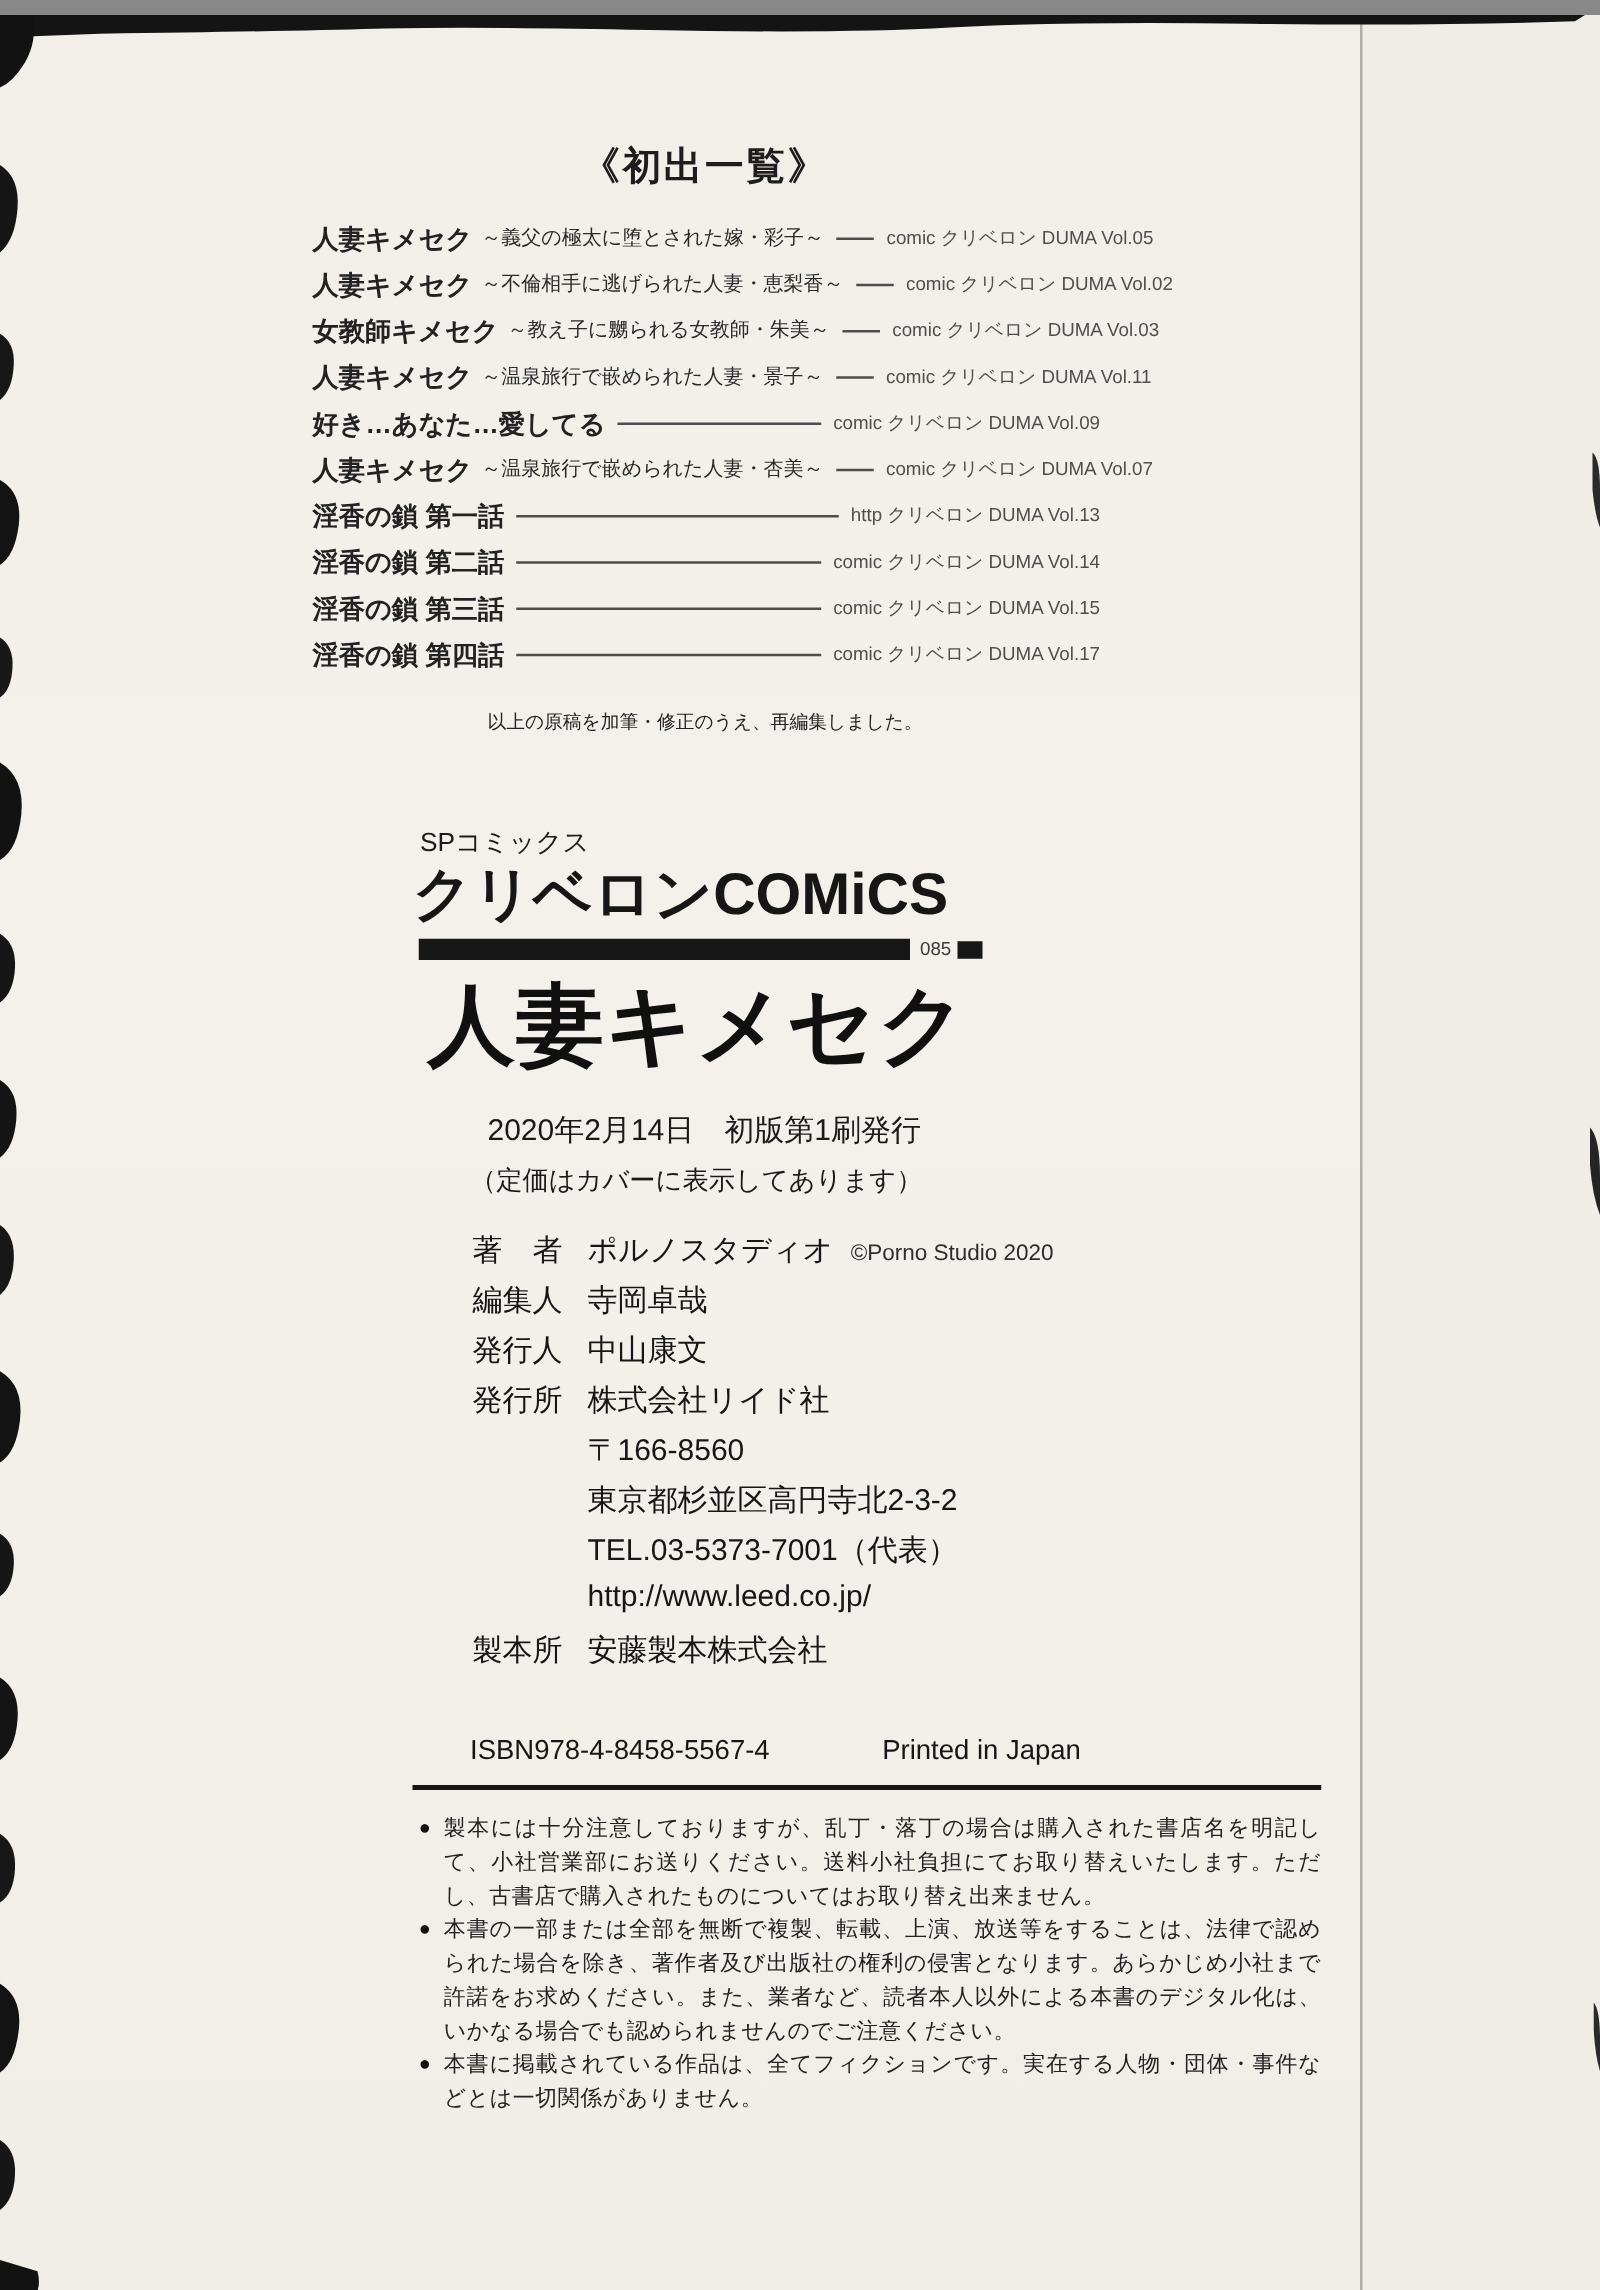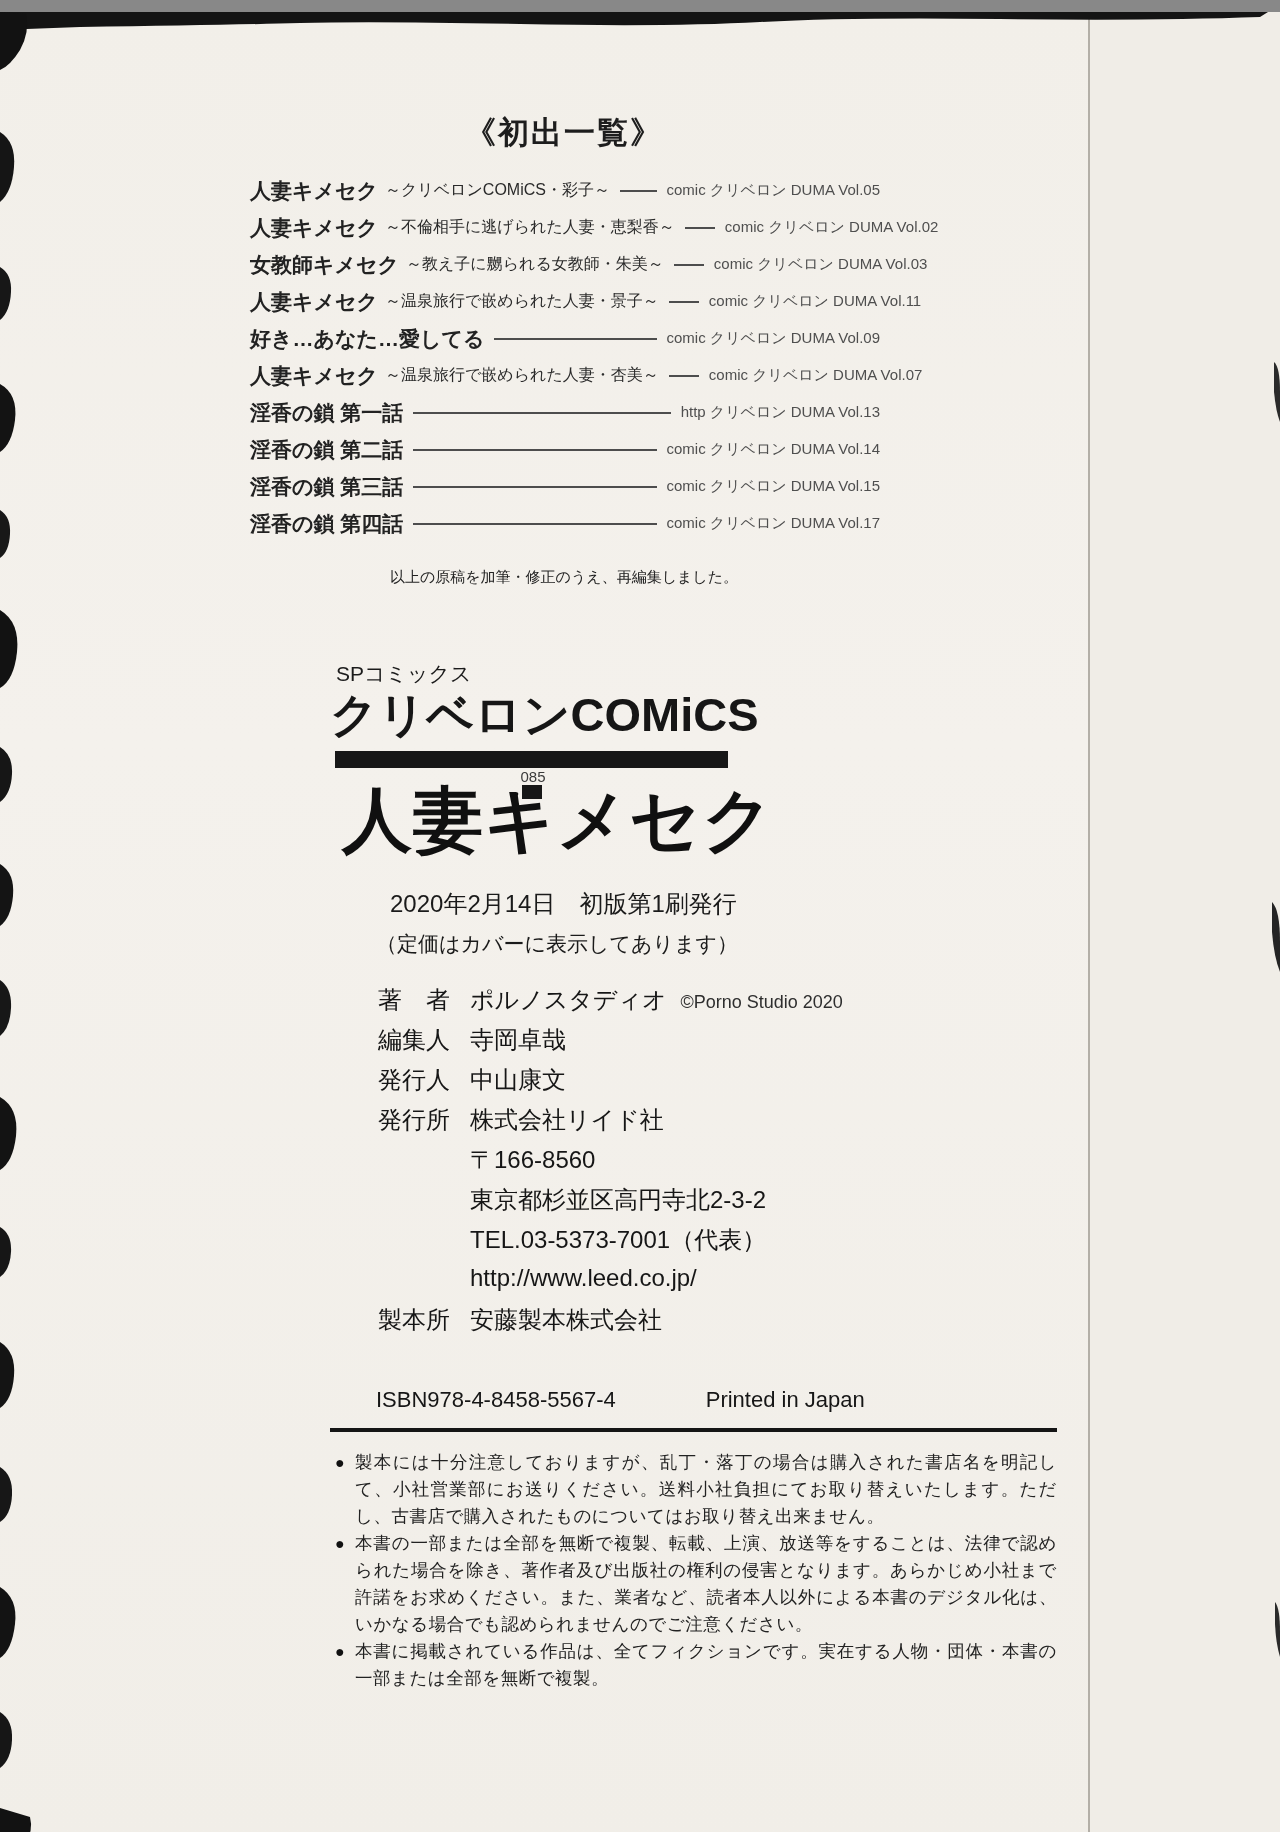--- a/index.html
+++ b/index.html
@@ -29,21 +29,21 @@
   .work-subtitle { font-size: 16px; color: #2a2a2a; margin-left: 7px; }
   .leader { flex: 1; height: 2px; background: #4d4d4d; margin: 0 10px; min-width: 30px; }
   .work-source { font-size: 15px; color: #4f4f4f; }
   .revision-note {
     position: absolute; top: 556px; left: 250px; width: 628px;
     text-align: center; font-size: 15px; color: #222;
   }
   
   .series-label { position: absolute; top: 648px; left: 336px; font-size: 21px; color: #1b1b1b; }
   .imprint { position: absolute; top: 672px; left: 330px; font-size: 47px; font-weight: bold; letter-spacing: 0px; color: #161616; }
-  .imprint-bar-row { position: absolute; top: 739px; left: 335px; display: flex; align-items: center; flex-direction: column; }
+  .imprint-bar-row { position: absolute; top: 739px; left: 335px; display: flex; align-items: center; }
   .imprint-bar { width: 393px; height: 17px; background: #171717; }
   .imprint-number { font-size: 15px; color: #3c3c3c; margin: 0 5px 0 8px; }
   .imprint-square { width: 20px; height: 14px; background: #171717; }
   .book-title { position: absolute; top: 762px; left: 342px; font-size: 70px; font-weight: 900; letter-spacing: 1px; color: #101010; }
   .print-date { position: absolute; top: 876px; left: 390px; font-size: 24px; color: #1a1a1a; }
   .price-note { position: absolute; top: 918px; left: 376px; font-size: 21px; color: #1a1a1a; }
   .credits { position: absolute; top: 972px; left: 378px; width: 660px; }
   .credit-row { display: flex; align-items: baseline; height: 40px; white-space: nowrap; }
   .credit-label { display: inline-block; width: 92px; font-size: 24px; color: #161616; flex: 0 0 92px; }
   .credit-value { font-size: 24px; color: #161616; }
@@ -89,21 +89,21 @@
     <path d="M1274,350 Q1280,355 1280,380 L1280,410 Q1276,400 1274,380 Z" fill="#2a2a2a"></path>
     <path d="M1272,890 Q1280,898 1280,930 L1280,960 Q1274,945 1272,920 Z" fill="#242424"></path>
     <path d="M1275,1590 Q1280,1596 1280,1620 L1280,1645 Q1276,1632 1275,1612 Z" fill="#2a2a2a"></path>
   </svg>
 
   <div class="shoshutsu-title">《初出一覧》</div>
 
   <div class="works">
     <div class="work-row">
       <span class="work-title">人妻キメセク</span>
-      <span class="work-subtitle">～クリベロンCOMiCS・彩子～</span>
+      <span class="work-subtitle">～義父の極太に堕とされた嫁・彩子～</span>
       <span class="leader"></span>
       <span class="work-source">comic クリベロン DUMA Vol.05</span>
     </div>
     <div class="work-row">
       <span class="work-title">人妻キメセク</span>
       <span class="work-subtitle">～不倫相手に逃げられた人妻・恵梨香～</span>
       <span class="leader"></span>
       <span class="work-source">comic クリベロン DUMA Vol.02</span>
     </div>
     <div class="work-row">
@@ -215,17 +215,17 @@
     <div class="notice">
       <span class="notice-bullet">●</span>
       <p class="notice-text">製本には十分注意しておりますが、乱丁・落丁の場合は購入された書店名を明記して、小社営業部にお送りください。送料小社負担にてお取り替えいたします。ただし、古書店で購入されたものについてはお取り替え出来ません。</p>
     </div>
     <div class="notice">
       <span class="notice-bullet">●</span>
       <p class="notice-text">本書の一部または全部を無断で複製、転載、上演、放送等をすることは、法律で認められた場合を除き、著作者及び出版社の権利の侵害となります。あらかじめ小社まで許諾をお求めください。また、業者など、読者本人以外による本書のデジタル化は、いかなる場合でも認められませんのでご注意ください。</p>
     </div>
     <div class="notice">
       <span class="notice-bullet">●</span>
-      <p class="notice-text">本書に掲載されている作品は、全てフィクションです。実在する人物・団体・本書の一部または全部を無断で複製。</p>
+      <p class="notice-text">本書に掲載されている作品は、全てフィクションです。実在する人物・団体・事件などとは一切関係がありません。</p>
     </div>
   </div>
 
 </div>
 
 </body></html>

